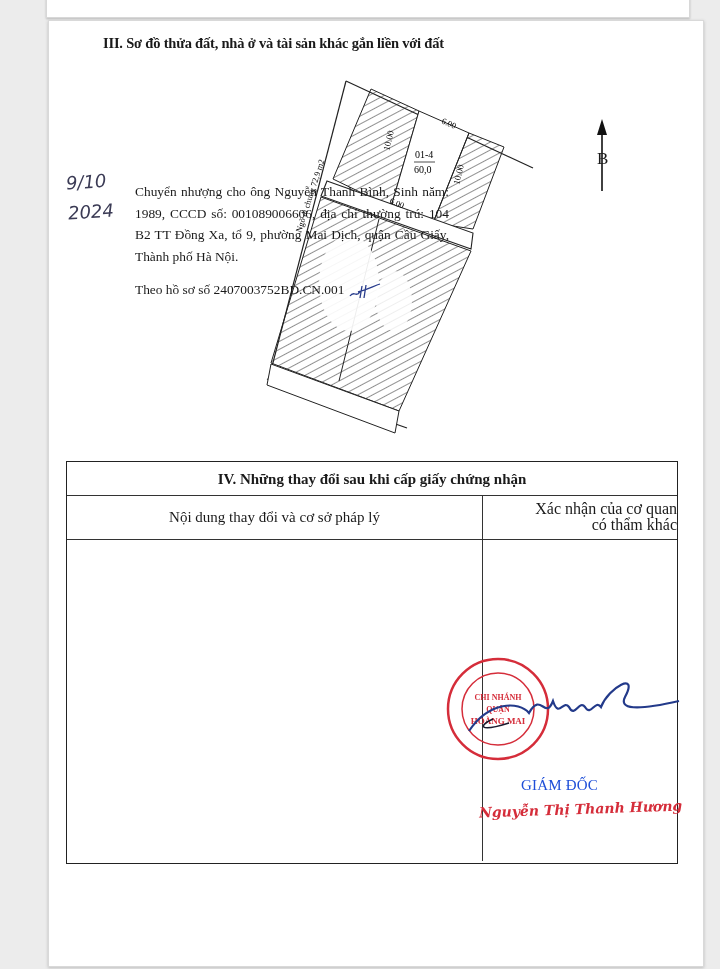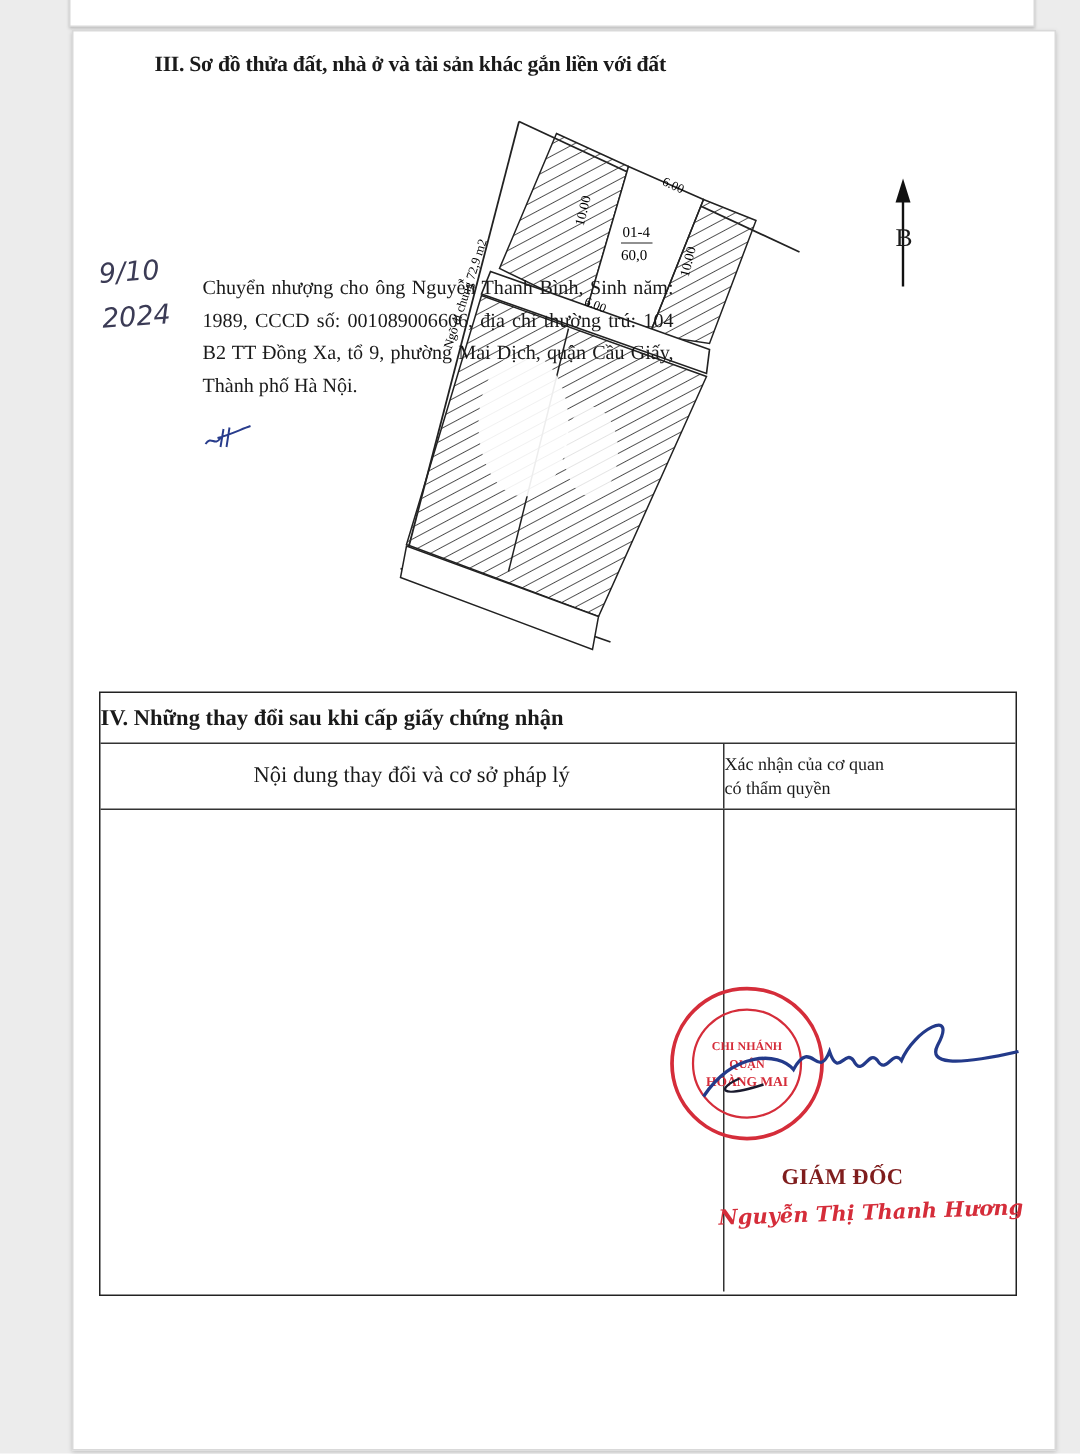--- a/index.html
+++ b/index.html
@@ -23,47 +23,47 @@
     .diagram { position: absolute; left: 0; top: 0; }
     .north-label {
       position: absolute; left: 548px; top: 128px; font-size: 17px;
     }
     .sec4 {
       position: absolute; left: 17px; top: 440px; width: 612px; height: 403px;
       border: 1.5px solid #222; box-sizing: border-box;
     }
     .sec4-title {
       height: 34px; border-bottom: 1.5px solid #333; box-sizing: border-box;
-      text-align: left; font-weight: bold; font-size: 15px; line-height: 34px;
+      text-align: center; font-weight: bold; font-size: 15px; line-height: 34px;
     }
     .sec4-head {
       display: flex; height: 44px; border-bottom: 1.5px solid #333; box-sizing: border-box;
     }
     .col-left { width: 416px; border-right: 1.2px solid #333; box-sizing: border-box; }
     .col-right { flex: 1; }
     .sec4-head .col-left { font-size: 15px; display: flex; align-items: center; justify-content: center; }
-    .sec4-head .col-right { font-size: 12px; text-align: left; line-height: 16px; padding-top: 5px; }
+    .sec4-head .col-right { font-size: 16px; text-align: right; line-height: 16px; padding-top: 5px; }
     .sec4-body { display: flex; height: 321px; }
     .date-mark {
       position: absolute; left: 18px; top: 148px; font-family: "DejaVu Sans", sans-serif;
       font-style: italic; color: #3b3b55; font-size: 18px; line-height: 26px;
       transform: rotate(-4deg);
     }
     .date-mark .year { display: block; margin-top: 4px; }
     .entry {
       position: absolute; left: 74px; top: 148px; width: 338px; font-size: 13.4px;
       line-height: 21.5px; text-align: justify;
     }
     .entry p { margin: 12px; }
     .entry .ital { font-style: italic; }
     .stamp {
       position: absolute; left: 396px; top: 635px; width: 106px; height: 106px;
     }
     .title-red {
-      position: absolute; left: 472px; top: 756px; color: #7f1d1d; font-weight: bold;
+      position: absolute; left: 472px; top: 756px; color: #1d4ed8; font-weight: normal;
       font-size: 15px; letter-spacing: 0.2px;
     }
     .name-red {
       position: absolute; left: 430px; top: 780px; color: #d52d3a; font-style: italic;
       font-weight: bold; font-size: 14px; transform: rotate(-2deg);
       font-family: "DejaVu Serif", serif;
     }
   </style>
 </head>
 <body>
@@ -113,37 +113,37 @@
     <polygon points="593,118 588,134 598,134" fill="#111"></polygon>
   </svg>
   <div class="north-label">B</div>
 
   <div class="sec4">
     <div class="sec4-title">IV. Những thay đổi sau khi cấp giấy chứng nhận</div>
     <div class="sec4-head">
       <div class="col-left">Nội dung thay đổi và cơ sở pháp lý</div>
       <div class="col-right">
         <div>Xác nhận của cơ quan</div>
-        <div>có thẩm quyền</div>
+        <div>có thẩm khác</div>
       </div>
     </div>
     <div class="sec4-body">
       <div class="col-left"></div>
       <div class="col-right"></div>
     </div>
   </div>
 
   <div class="date-mark">
     <span>9/10</span>
     <span class="year">2024</span>
   </div>
 
   <div class="entry">
     <p>Chuyển nhượng cho ông Nguyễn Thanh Bình, Sinh năm: 1989, CCCD số: 001089006606, địa chỉ thường trú: 104 B2 TT Đồng Xa, tổ 9, phường Mai Dịch, quận Cầu Giấy, Thành phố Hà Nội.</p>
-    <p>
+    <p><span>Theo hồ sơ số 2407003752BD.CN.001</span>
       <svg width="34" height="18" viewBox="0 0 34 18" style="vertical-align:middle">
         <path d="M2 14 C6 8,8 16,12 10 M14 4 L12 16 M18 3 L16 16 M10 10 C18 8,26 4,32 2" stroke="#283c8c" stroke-width="1.3" fill="none"></path>
       </svg>
     </p>
   </div>
 
   <svg class="stamp" viewBox="0 0 106 106">
     <circle cx="53" cy="53" r="50" fill="none" stroke="#d52d3a" stroke-width="2.5"></circle>
     <circle cx="53" cy="53" r="36" fill="none" stroke="#d52d3a" stroke-width="1.5"></circle>
     <text x="53" y="44" text-anchor="middle" font-size="8" font-weight="bold" fill="#d52d3a">CHI NHÁNH</text>

